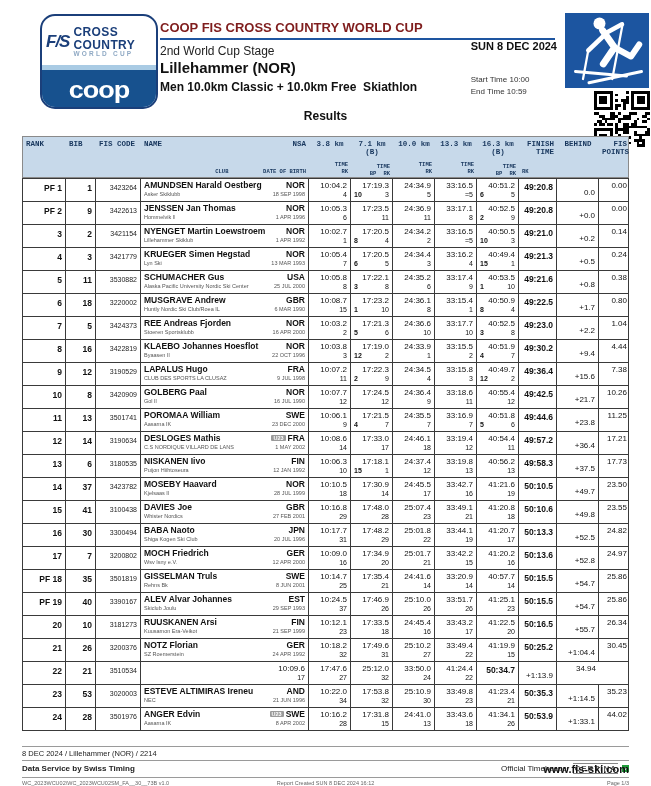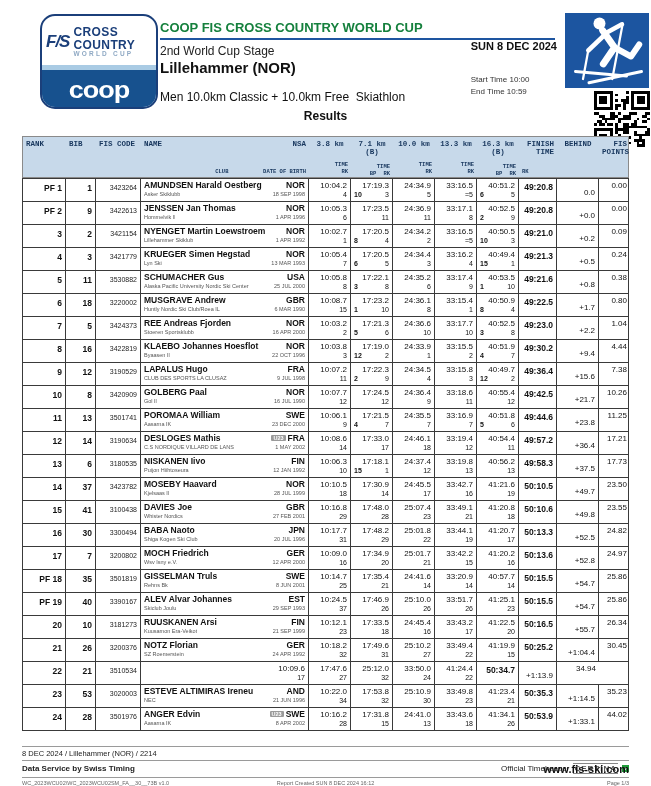--- a/index.html
+++ b/index.html
@@ -14,25 +14,25 @@
         border:2px solid #1b3f7a;border-radius:15px;overflow:hidden;background:#fff;}
   .logo-top{height:46px;display:flex;align-items:center;padding:3px 4px 0 4px;}
   .fis-mark{font-style:italic;font-weight:bold;color:#1b3f7a;font-size:17px;letter-spacing:-1px;}
   .logo-lines{margin-left:4px;line-height:1.02;}
   .logo-lines .l1{font-weight:bold;color:#1b3f7a;font-size:12px;letter-spacing:.4px;}
   .logo-lines .l3{color:#8fa9c4;font-size:6.5px;letter-spacing:2.2px;font-weight:bold;}
   .logo-stripe{height:5px;background:#a9cbe4;}
   .logo-bottom{height:40px;background:#17518e;display:flex;align-items:center;justify-content:center;}
   .coop-text{color:#fff;font-weight:bold;font-size:27px;letter-spacing:-1px;transform:scaleY(.92);}
   .title-block{position:absolute;left:160px;top:20px;width:400px;}
-  .main-title{color:#15803d;font-weight:bold;font-size:13px;padding-bottom:3px;
+  .main-title{color:#7f1d1d;font-weight:bold;font-size:13px;padding-bottom:3px;
               border-bottom:2px solid #1e55a0;width:395px;}
   .sub1{font-size:12px;color:#222;margin-top:4px;}
   .sub2{font-size:15px;color:#111;font-weight:bold;margin-top:1px;}
-  .sub3{font-size:12px;color:#111;font-weight:normal;margin-top:14px;white-space:pre;}
+  .sub3{font-size:12px;color:#111;font-weight:bold;margin-top:4px;white-space:pre;}
   .date-block{position:absolute;right:94px;top:40px;margin-left:20px;}
   .date-main{font-weight:bold;font-size:11px;color:#111;}
   .time-lines{margin-top:22px;font-size:8px;color:#333;line-height:1.45;}
   .skier-box{position:absolute;left:565px;top:13px;width:84px;height:75px;background:#1c55a0;}
   .skier-box svg{width:100%;height:100%;}
   .qr{position:absolute;left:594px;top:90px;width:56px;height:58px;}
   .qr svg{width:100%;height:100%;shape-rendering:crispEdges;}
   .results-title{position:absolute;left:0;top:109px;width:100%;text-align:center;
                  font-weight:bold;font-size:12px;color:#111;}
   
@@ -509,21 +509,21 @@
         </div>
     <div class="c">
           <div class="sp-t">40:50.5</div>
           <div class="sp-r">
             <span class="sp-bp">10</span>
             <span class="sp-rk">3</span>
           </div>
         </div>
     <div class="c c-fin">49:21.0</div>
     <div class="c c-beh">+0.2</div>
-    <div class="c c-pts">0.09</div>
+    <div class="c c-pts">0.14</div>
   </div>
 
   <div class="row grid">
     <div class="c c-rank">4</div>
     <div class="c c-bib">3</div>
     <div class="c c-fis">3421779</div>
     <div class="c">
       <div class="nm-top">
         <span class="nm-name">KRUEGER Simen Hegstad</span>
         <span class="nm-nsa"><span>NOR</span></span>

